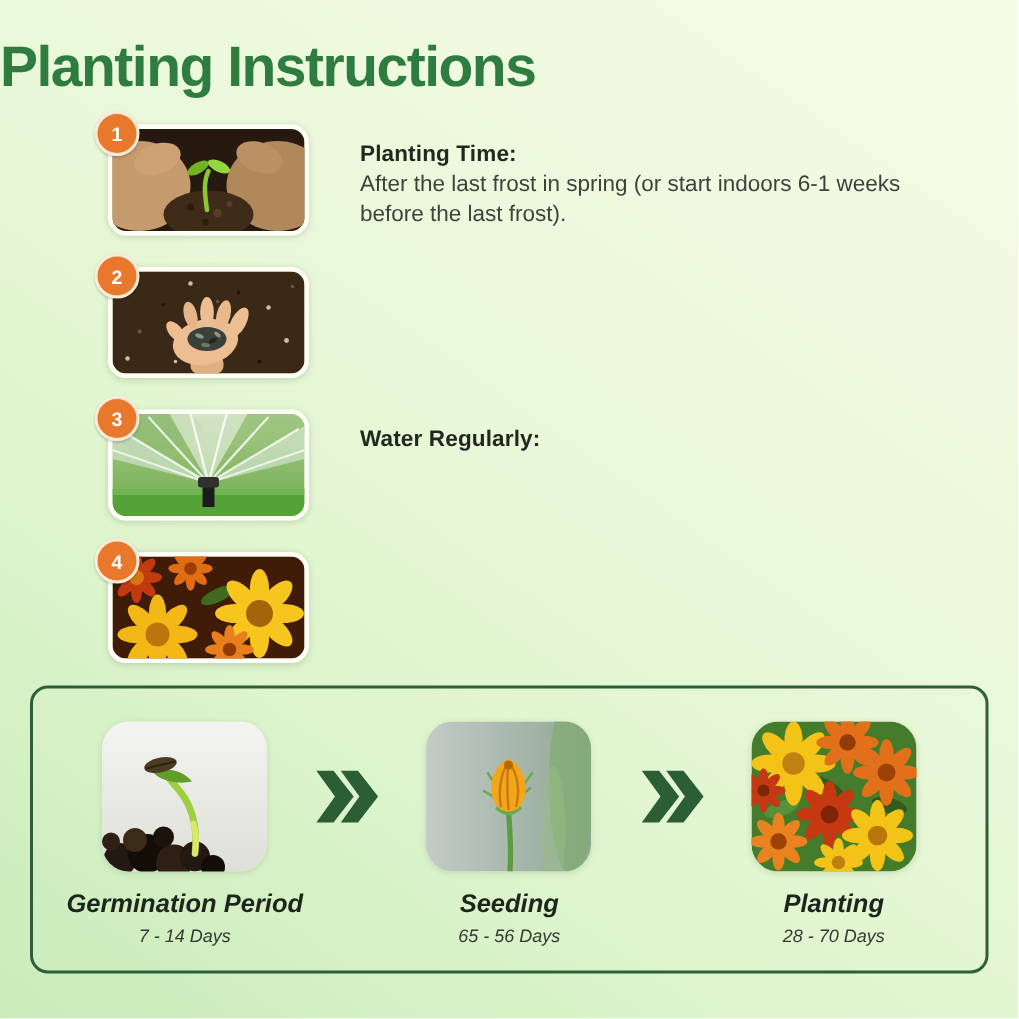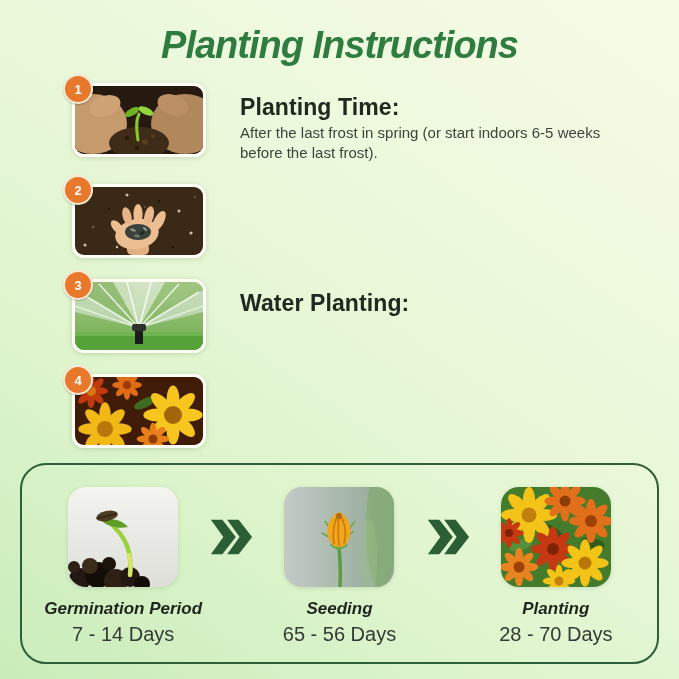--- a/index.html
+++ b/index.html
@@ -2,48 +2,48 @@
 <html><head>
 <meta charset="utf-8">
 <style>
   html,body{margin:0;padding:0;background:#ffffff;}
   .page{
     width:679px;height:679px;position:relative;overflow:hidden;
     background:linear-gradient(215deg,#f6fbe6 0%,#eaf8da 42%,#ddf4cc 70%,#c9ecba 100%);
     font-family:"Liberation Sans","DejaVu Sans",sans-serif;
   }
   .title{
-    margin:24px 0 16px;text-align:center;
-    font-size:38px;font-weight:bold;font-style:italic;
+    margin:24px 0 16px;text-align:left;
+    font-size:38px;font-weight:bold;
     color:#2e7c3f;letter-spacing:-1px;
   }
   .steps{padding-left:72px;display:flex;flex-direction:column;gap:21px;}
   .step{display:flex;align-items:flex-start;gap:34px;}
   .media{position:relative;flex:0 0 auto;}
   .media > svg{
     display:block;width:128px;height:68px;border-radius:12px;
     border:3px solid #fffef6;box-shadow:0 1px 5px rgba(60,80,40,.20);
   }
   .badge{
     position:absolute;top:-9px;left:-9px;width:26px;height:26px;border-radius:50%;
     background:#e8782b;border:2px solid #f8ecd9;color:#fff;
     font-size:13px;font-weight:bold;display:flex;align-items:center;justify-content:center;
     box-shadow:0 1px 2px rgba(0,0,0,.2);
   }
   .text{padding-top:5px;}
-  .text h2{margin:6px 0 2px;font-size:23px;color:#20281f;letter-spacing:.1px;}
+  .text h2{margin:6px 0 2px;font-size:15px;color:#20281f;letter-spacing:.1px;}
   .text p{margin:0;font-size:15px;line-height:1.34;color:#3c433b;max-width:398px;}
   .timeline{
-    margin:15px 20px 0;border:2px solid #2d5f38;border-radius:26px;
+    margin:15px 20px 0;border:2px solid #2d5f38;border-radius:12px;
     padding:22px 16px 16px;display:flex;align-items:flex-start;justify-content:space-between;
   }
   .stage{display:flex;flex-direction:column;align-items:center;width:178px;}
   .stage-img svg{width:110px;height:100px;border-radius:18px;display:block;box-shadow:0 1px 4px rgba(50,70,40,.15);}
   .stage-label{margin-top:12px;font-size:17px;font-weight:bold;font-style:italic;color:#1d251d;white-space:nowrap;}
-  .stage-days{margin-top:4px;font-size:20px;color:#333a33;}
+  .stage-days{margin-top:4px;font-size:12px;color:#333a33;font-style:italic;}
   .arrow{margin-top:30px;flex:0 0 auto;}
 </style>
 </head>
 <body>
 
 <svg width="0" height="0" style="position:absolute" aria-hidden="true">
   <defs>
     <g id="daisy" fill="currentColor">
       <ellipse cx="0" cy="-8" rx="3.2" ry="6.8"></ellipse>
       <ellipse cx="0" cy="-8" rx="3.2" ry="6.8" transform="rotate(45)"></ellipse>
@@ -77,21 +77,21 @@
           <circle cx="62" cy="62" r="2.2" fill="#2a1c0e"></circle>
             <circle cx="78" cy="50" r="2" fill="#573d22"></circle>
           <path d="M63 54 C62 46 60 36 64 28" stroke="#8ac832" stroke-width="3" fill="none" stroke-linecap="round"></path>
           <ellipse cx="57" cy="26" rx="8" ry="3.6" fill="#70b322" transform="rotate(-30 57 26)"></ellipse>
           <ellipse cx="71" cy="25" rx="8" ry="3.6" fill="#95d63c" transform="rotate(25 71 25)"></ellipse>
         </svg>
         <span class="badge">1</span>
       </div>
       <div class="text">
         <h2>Planting Time:</h2>
-        <p>After the last frost in spring (or start indoors 6-5 weeks before the last frost).</p>
+        <p>After the last frost in spring (or start indoors 6-1 weeks before the last frost).</p>
       </div>
     </div>
 
     <div class="step">
       <div class="media">
         <svg viewBox="0 0 128 68">
           <rect width="128" height="68" fill="#3b2917"></rect>
           <circle cx="12" cy="10" r="1.4" fill="#cdbfa4"></circle>
             <circle cx="34" cy="22" r="1.2" fill="#1f1509"></circle>
           <circle cx="52" cy="8" r="1.5" fill="#cdbfa4"></circle>
@@ -145,21 +145,21 @@
           <path d="M64 46 L104 2" stroke="rgba(255,255,255,.8)" stroke-width="1.5"></path>
           <path d="M64 46 L124 10" stroke="rgba(255,255,255,.8)" stroke-width="1.5"></path>
           <path d="M64 46 L0 24" stroke="rgba(255,255,255,.7)" stroke-width="1.3"></path>
           <path d="M64 46 L128 24" stroke="rgba(255,255,255,.7)" stroke-width="1.3"></path>
           <rect x="60" y="46" width="8" height="16" fill="#1c1c1c"></rect>
           <rect x="57" y="42" width="14" height="7" rx="2" fill="#303030"></rect>
         </svg>
         <span class="badge">3</span>
       </div>
       <div class="text">
-        <h2>Water Planting:</h2>
+        <h2>Water Regularly:</h2>
       </div>
     </div>
 
     <div class="step">
       <div class="media">
         <svg viewBox="0 0 128 68">
           <rect width="128" height="68" fill="#401c08"></rect>
           <ellipse cx="70" cy="26" rx="12" ry="4.5" fill="#3e6b1f" transform="rotate(-25 70 26)"></ellipse>
           <use href="#daisy" transform="translate(16,14) scale(1.15)" style="color:#c23a10"></use>
           <circle cx="16" cy="14" r="5" fill="#d6770f"></circle>

